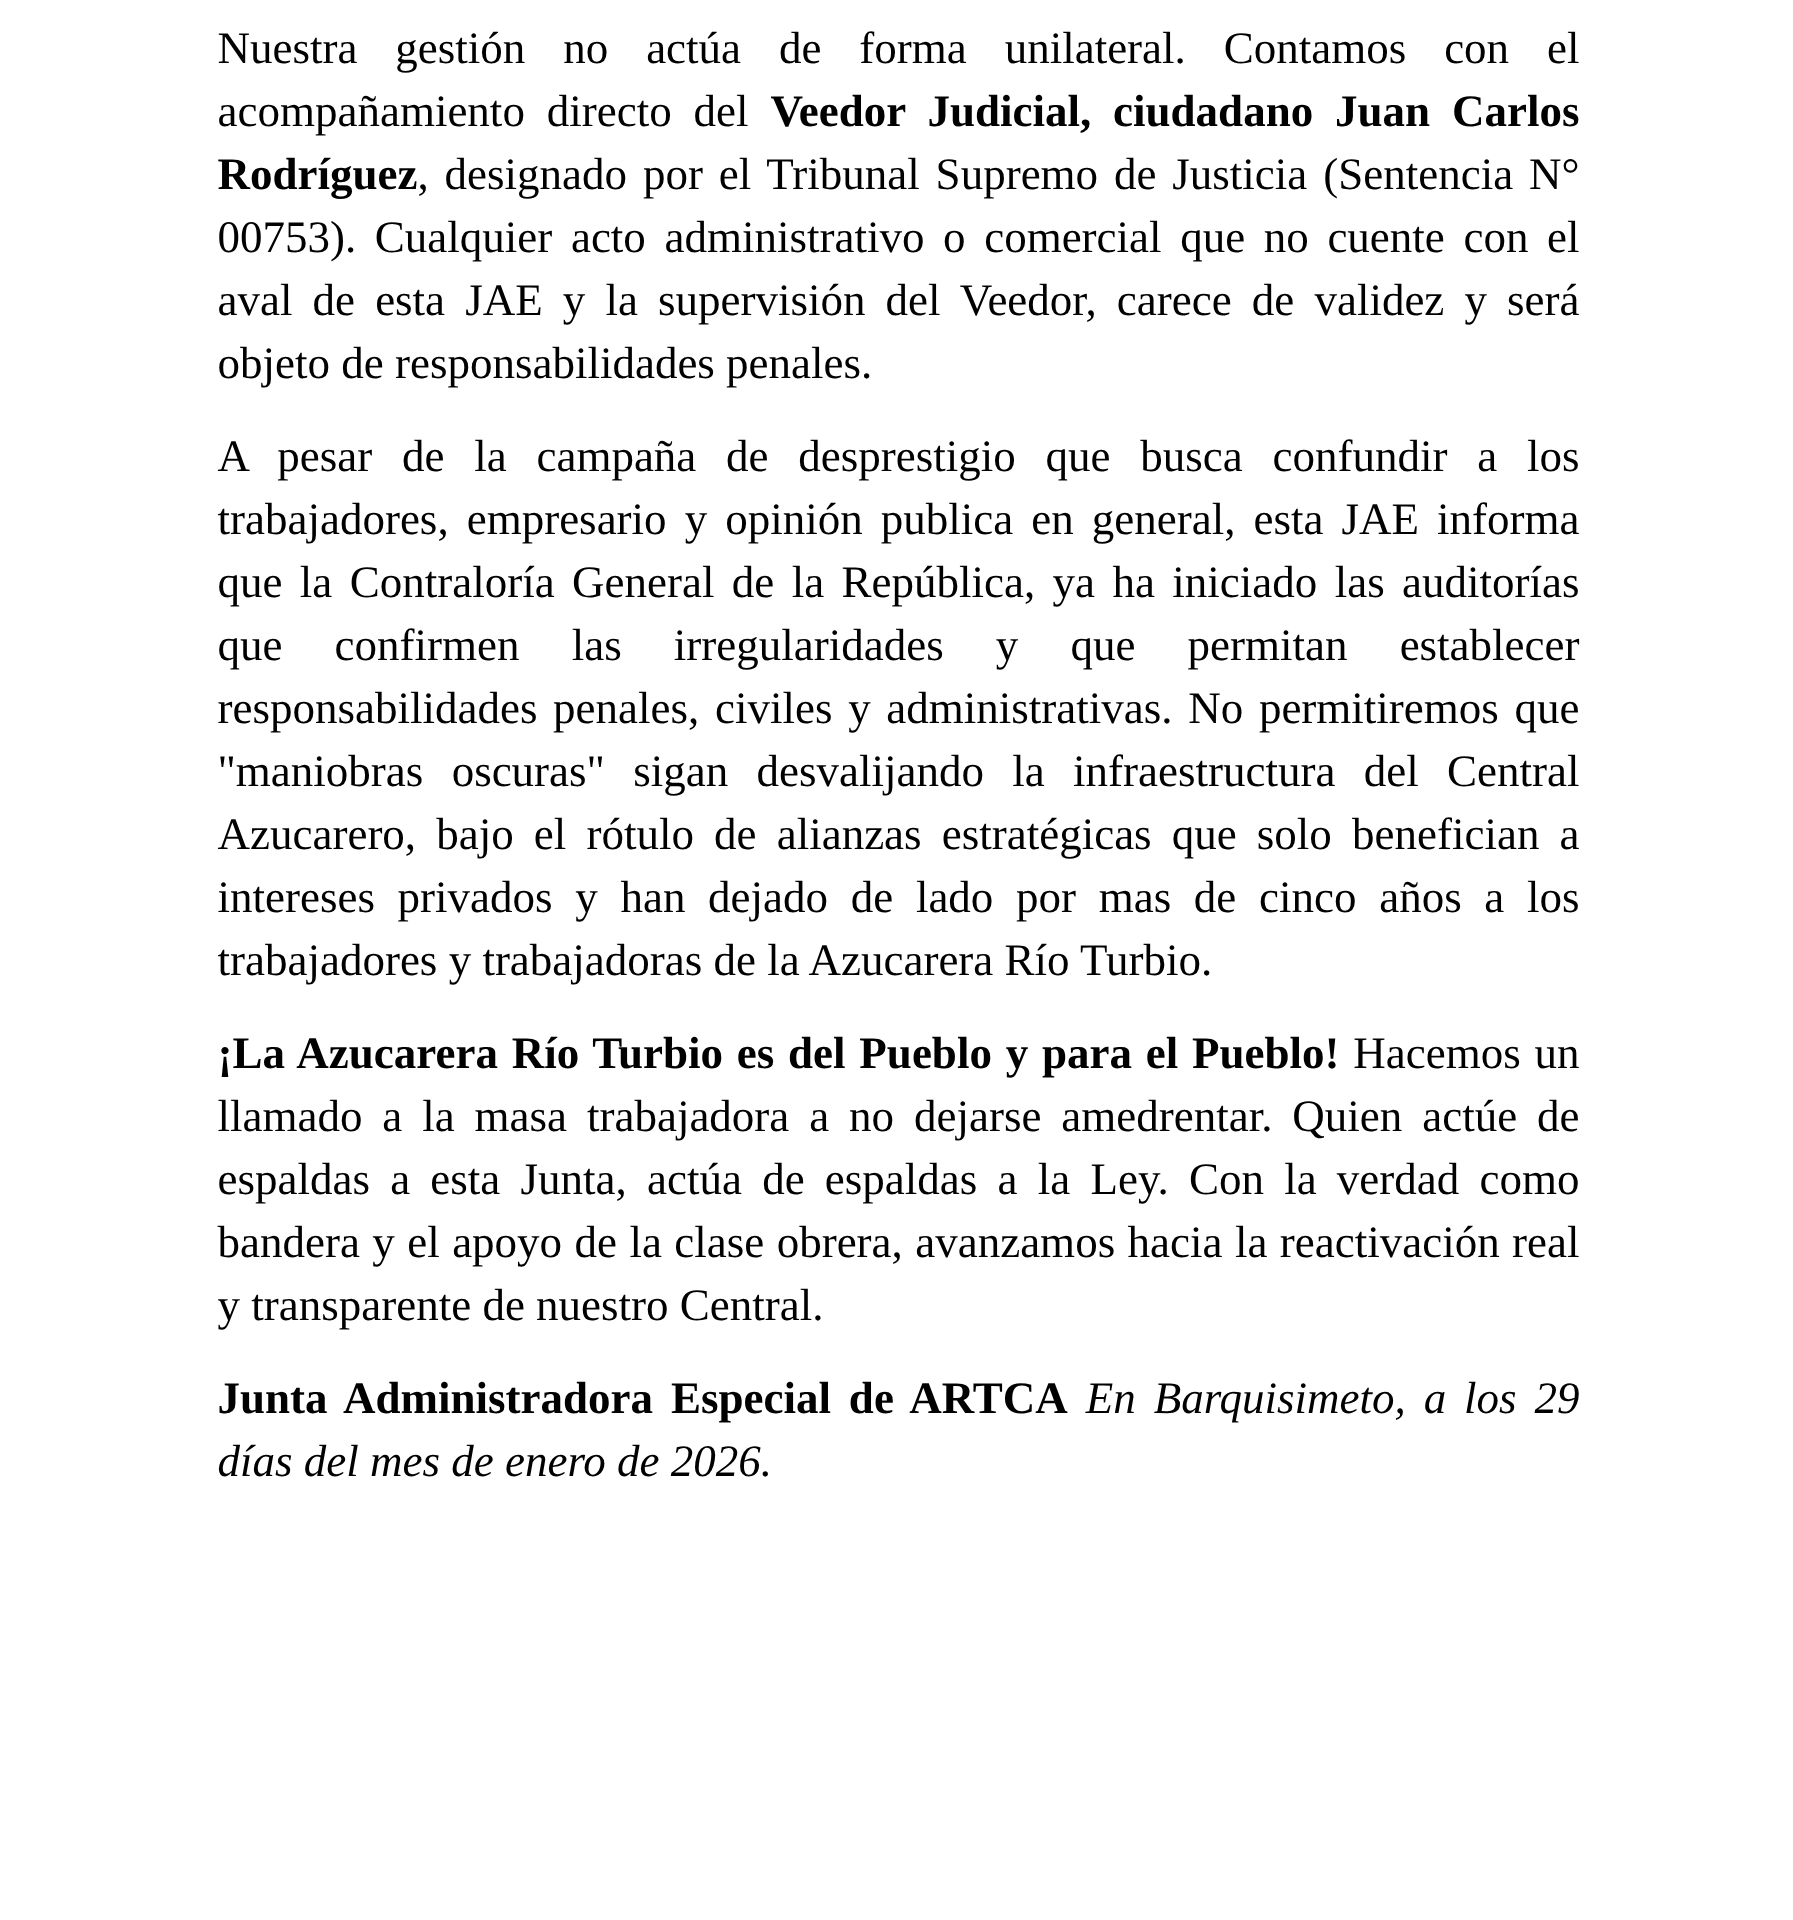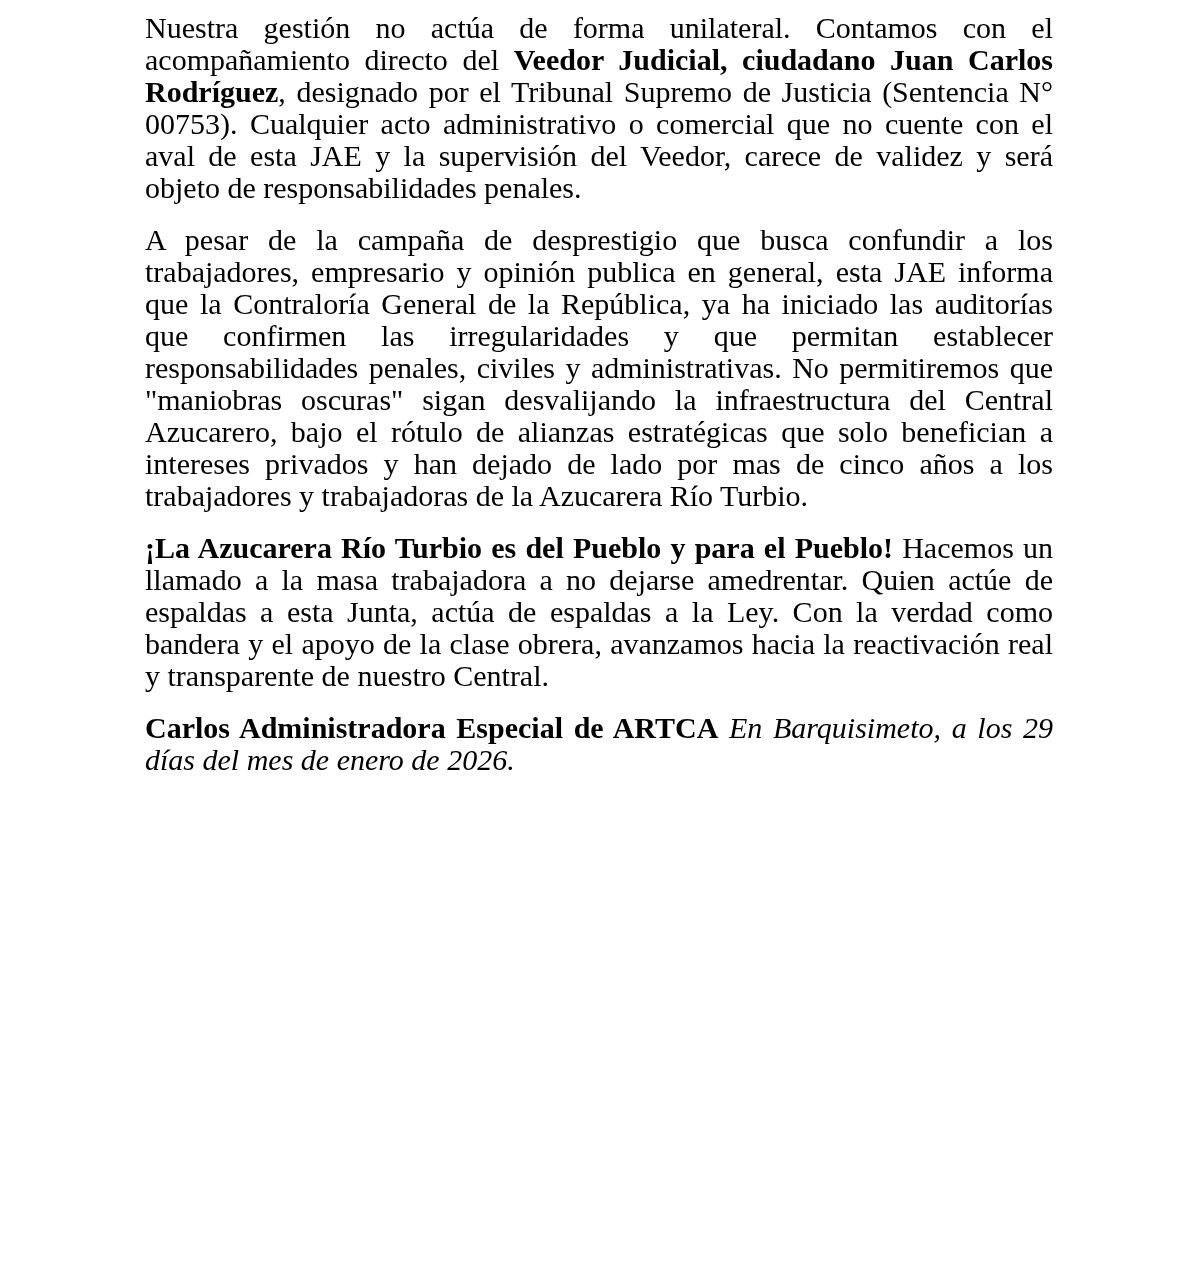--- a/index.html
+++ b/index.html
@@ -14,35 +14,35 @@
     overflow: hidden;
   }
   .page {
     box-sizing: border-box;
     width: 1195px;
     height: 1116px;
     background: #ffffff;
     padding: 12px 142px 0 145px;
     font-family: "Liberation Serif", "DejaVu Serif", serif;
     font-size: 30px;
-    line-height: 32px;
+    line-height: 42px;
     color: #000000;
   }
   .doc-body .para {
     margin: 0 0 20px 0;
     text-align: justify;
     text-justify: inter-word;
   }
   .run-regular { font-weight: normal; font-style: normal; }
   .run-bold    { font-weight: bold;   font-style: normal; }
   .run-italic  { font-weight: normal; font-style: italic; }
 </style>
 </head>
 <body>
 
 <div class="page">
   <div class="doc-body" style="color: rgb(0, 0, 0);">
       <p class="para"><span class="run-regular">Nuestra gestión no actúa de forma unilateral. Contamos con el acompañamiento directo del </span><span class="run-bold">Veedor Judicial, ciudadano Juan Carlos Rodríguez</span><span class="run-regular">, designado por el Tribunal Supremo de Justicia (Sentencia N° 00753). Cualquier acto administrativo o comercial que no cuente con el aval de esta JAE y la supervisión del Veedor, carece de validez y será objeto de responsabilidades penales.</span></p>
       <p class="para"><span class="run-regular">A pesar de la campaña de desprestigio que busca confundir a los trabajadores, empresario y opinión publica en general, esta JAE informa que la Contraloría General de la República, ya ha iniciado las auditorías que confirmen las irregularidades y que permitan establecer responsabilidades penales, civiles y administrativas. No permitiremos que "maniobras oscuras" sigan desvalijando la infraestructura del Central Azucarero, bajo el rótulo de alianzas estratégicas que solo benefician a intereses privados y han dejado de lado por mas de cinco años a los trabajadores y trabajadoras de la Azucarera Río Turbio.</span></p>
       <p class="para"><span class="run-bold">¡La Azucarera Río Turbio es del Pueblo y para el Pueblo!</span><span class="run-regular"> Hacemos un llamado a la masa trabajadora a no dejarse amedrentar. Quien actúe de espaldas a esta Junta, actúa de espaldas a la Ley. Con la verdad como bandera y el apoyo de la clase obrera, avanzamos hacia la reactivación real y transparente de nuestro Central.</span></p>
-      <p class="para"><span class="run-bold">Carlos Administradora Especial de ARTCA</span><span class="run-regular"> </span><span class="run-italic">En Barquisimeto, a los 29 días del mes de enero de 2026.</span></p>
+      <p class="para"><span class="run-bold">Junta Administradora Especial de ARTCA</span><span class="run-regular"> </span><span class="run-italic">En Barquisimeto, a los 29 días del mes de enero de 2026.</span></p>
     </div>
 </div>
 
 </body></html>

